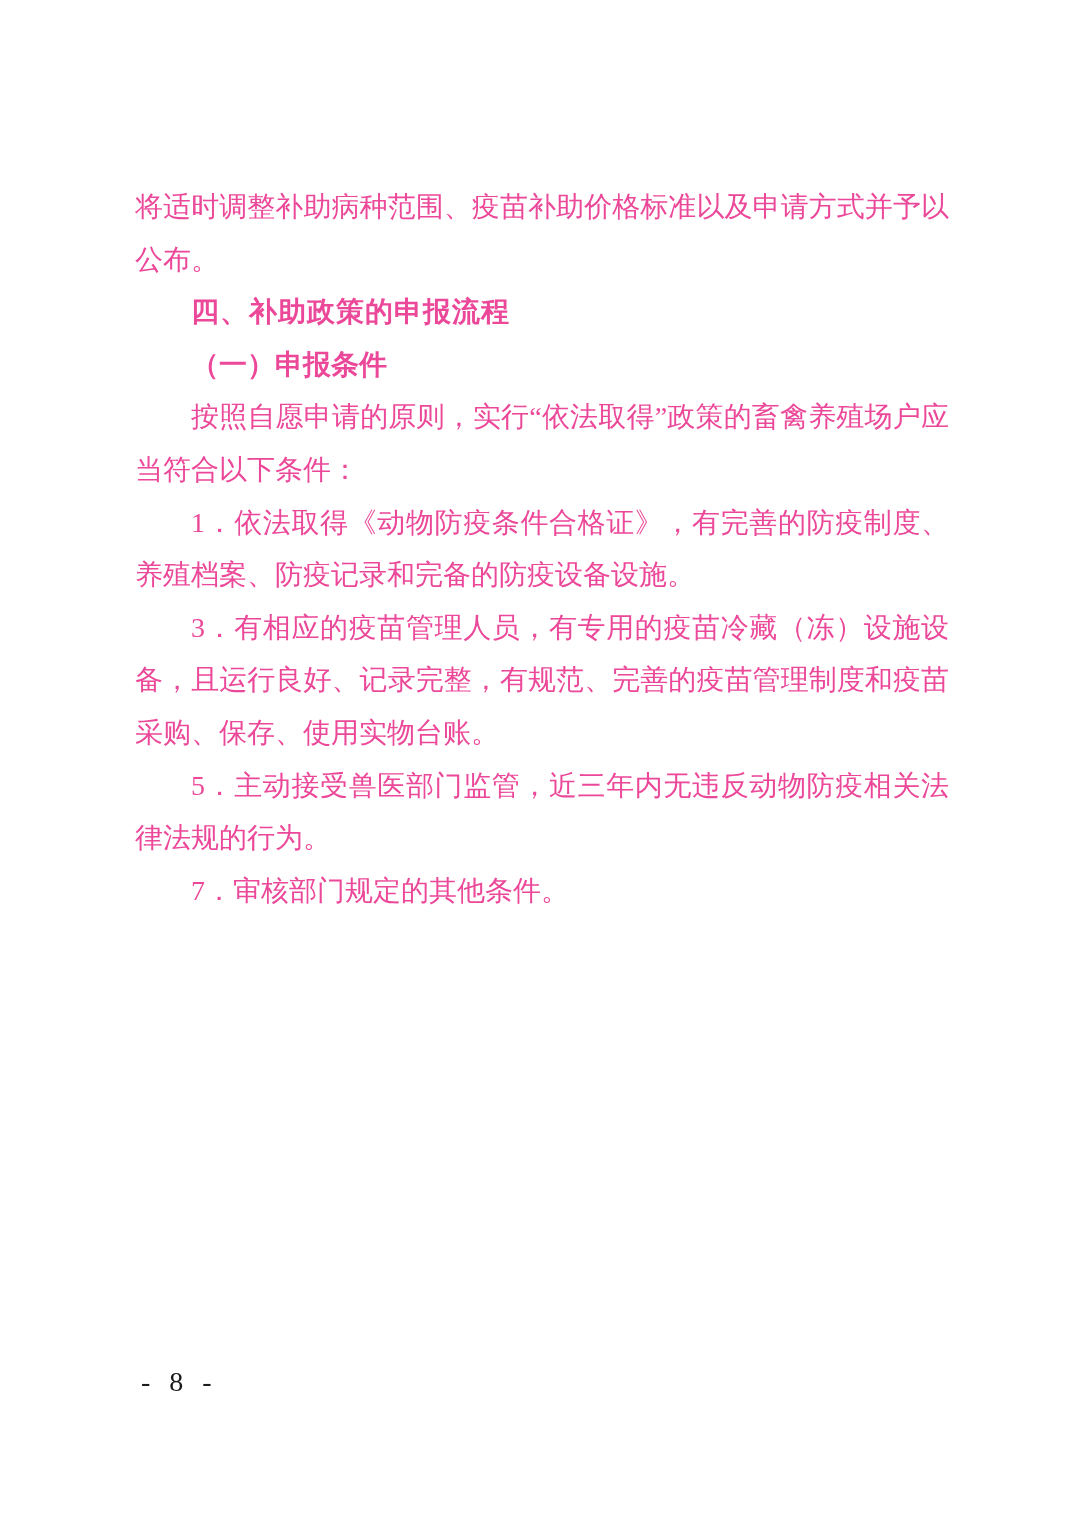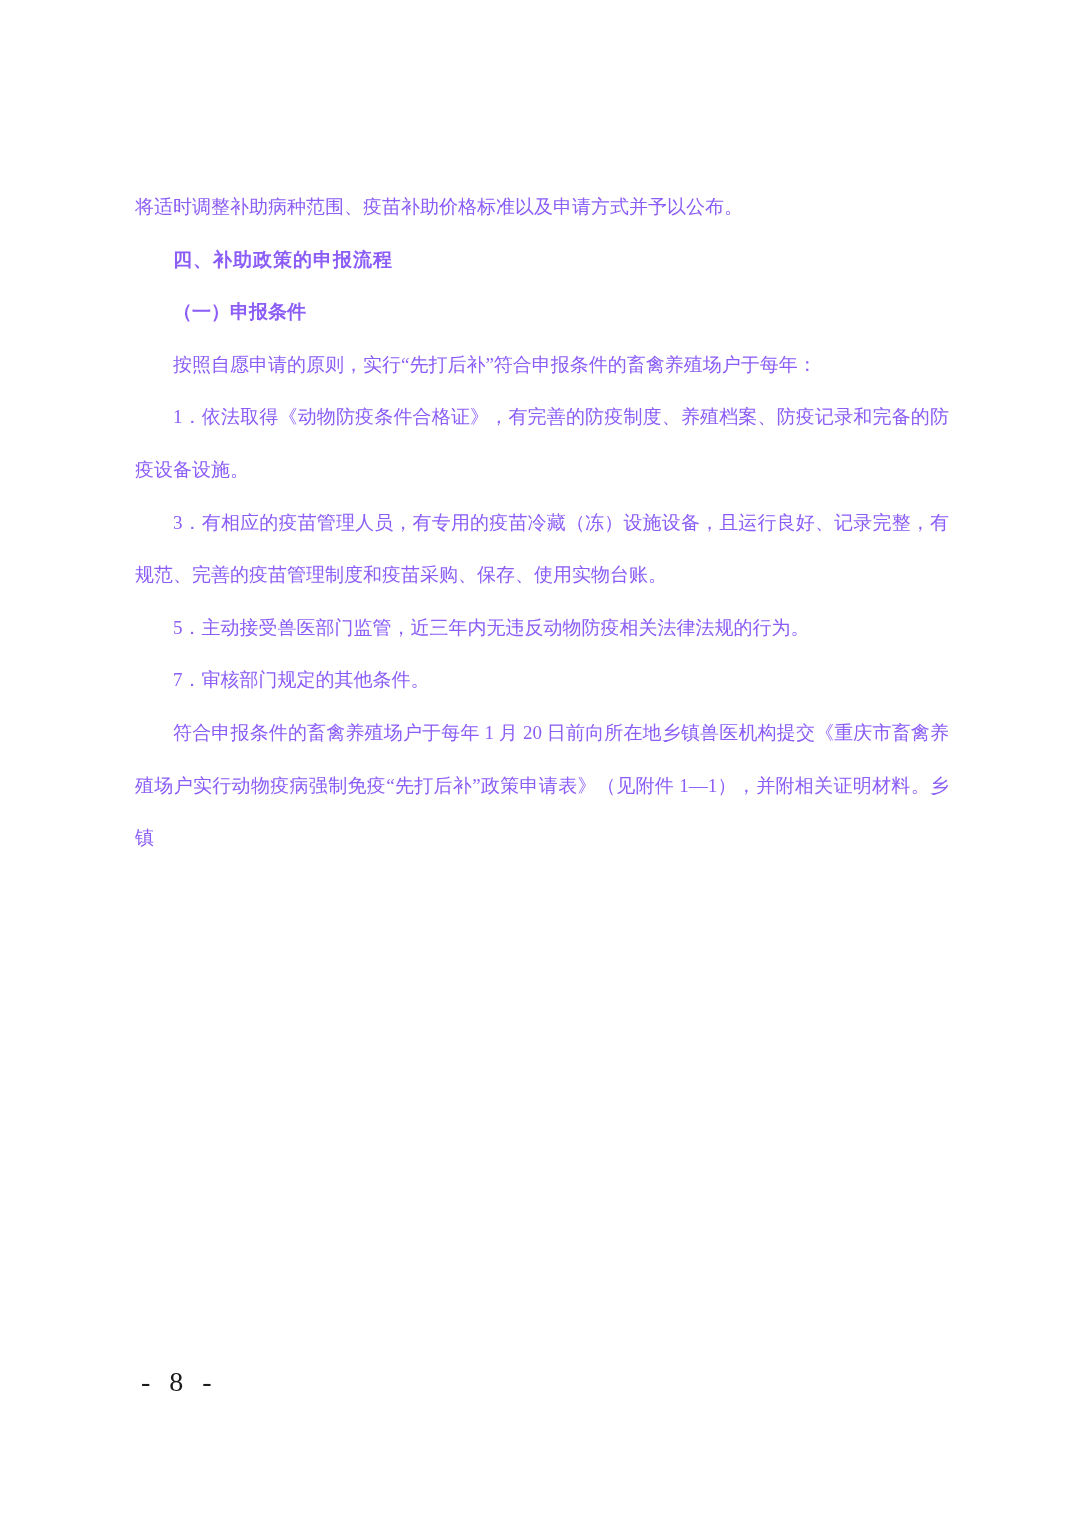--- a/index.html
+++ b/index.html
@@ -12,25 +12,25 @@
     margin: 0 auto;
     overflow: hidden;
     color: #1b1b1b;
   }
   .content {
     position: absolute;
     left: 135px;
     top: 181px;
     width: 814px;
     font-family: "Liberation Serif", "DejaVu Serif", serif;
-    font-size: 19px;
+    font-size: 28px;
     line-height: 52.6px;
     text-align: justify;
     text-justify: inter-ideograph;
-    color: #8b5cf6;
+    color: #ec4899;
   }
   .content p { margin: 0; }
   .p-body { text-indent: 2em; }
   .p-body-continuation { text-indent: 0; }
   .p-heading1 {
     font-family: "Liberation Sans", "DejaVu Sans", sans-serif;
     font-weight: bold;
     text-indent: 2em;
     letter-spacing: 1px;
   }
@@ -50,21 +50,20 @@
   }
 </style>
 </head>
 <body>
 
 <div class="page">
   <div class="content" id="document-body">
       <p class="p-body-continuation">将适时调整补助病种范围、疫苗补助价格标准以及申请方式并予以公布。</p>
       <p class="p-heading1">四、补助政策的申报流程</p>
       <p class="p-heading2">（一）申报条件</p>
-      <p class="p-body">按照自愿申请的原则，实行“先打后补”符合申报条件的畜禽养殖场户于每年：</p>
+      <p class="p-body">按照自愿申请的原则，实行“依法取得”政策的畜禽养殖场户应当符合以下条件：</p>
       <p class="p-body">1．依法取得《动物防疫条件合格证》，有完善的防疫制度、养殖档案、防疫记录和完备的防疫设备设施。</p>
       <p class="p-body">3．有相应的疫苗管理人员，有专用的疫苗冷藏（冻）设施设备，且运行良好、记录完整，有规范、完善的疫苗管理制度和疫苗采购、保存、使用实物台账。</p>
       <p class="p-body">5．主动接受兽医部门监管，近三年内无违反动物防疫相关法律法规的行为。</p>
       <p class="p-body">7．审核部门规定的其他条件。</p>
-      <p class="p-body">符合申报条件的畜禽养殖场户于每年 1 月 20 日前向所在地乡镇兽医机构提交《重庆市畜禽养殖场户实行动物疫病强制免疫“先打后补”政策申请表》（见附件 1—1），并附相关证明材料。乡镇</p>
     </div>
   <div class="page-number">- 8 -</div>
 </div>
 
 </body></html>

